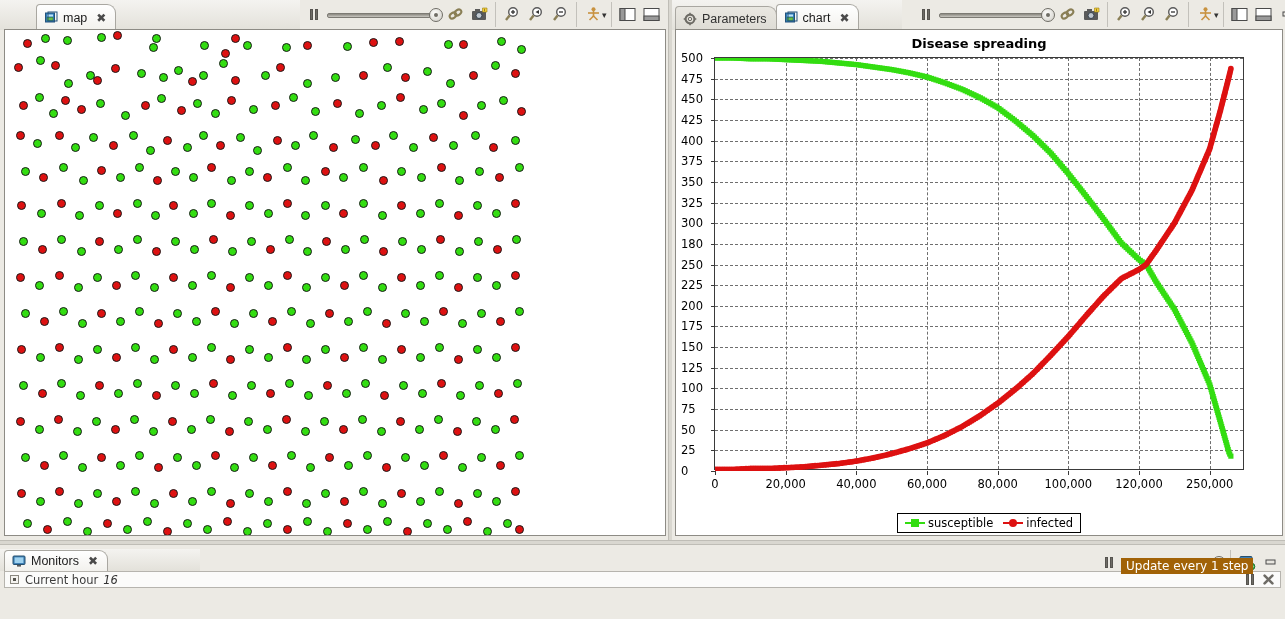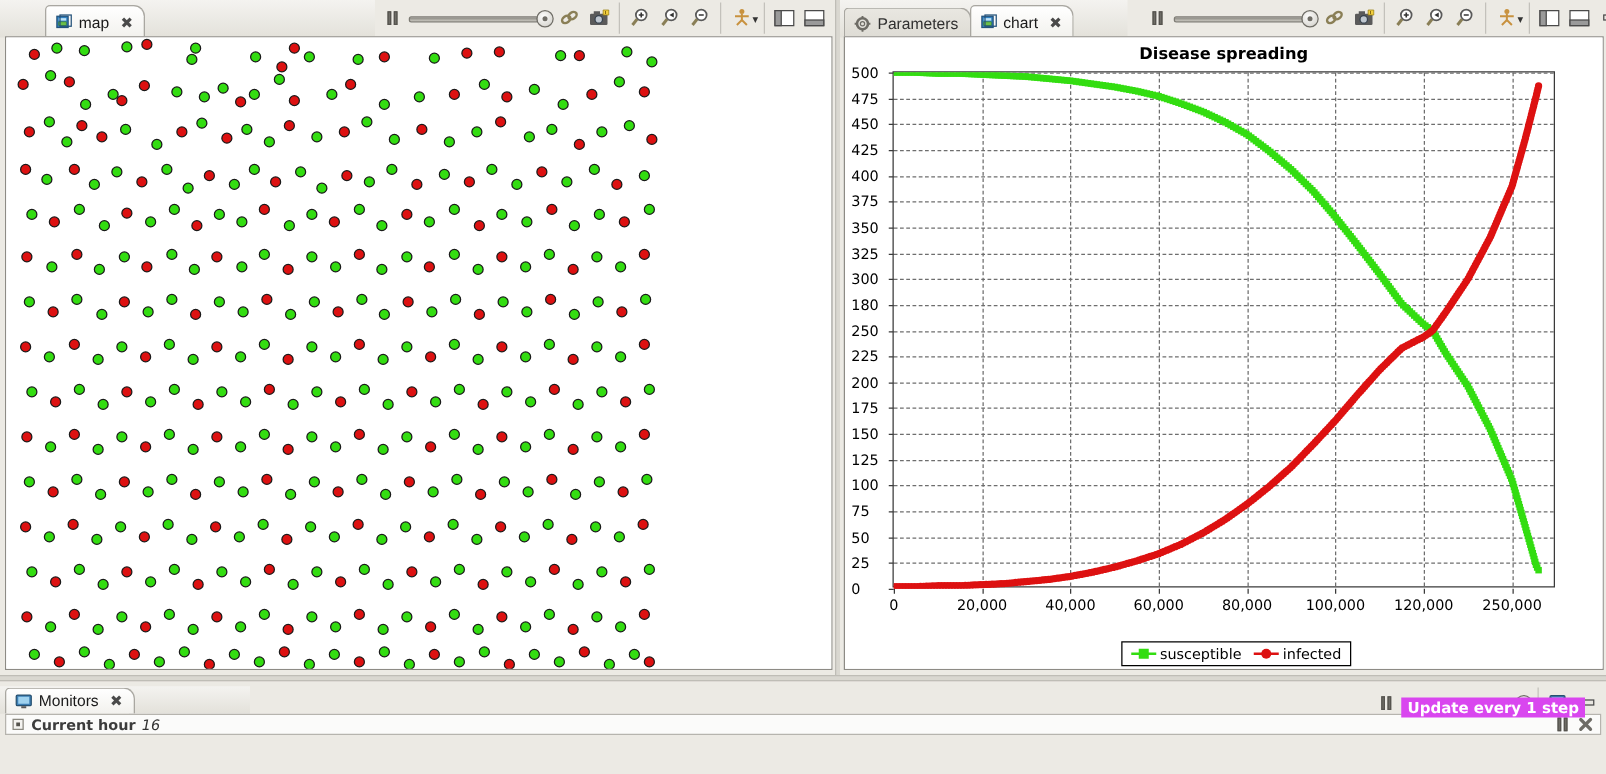--- a/index.html
+++ b/index.html
@@ -128,36 +128,36 @@
   .legmark { position: absolute; left: 6px; top: -3px; width: 8px; height: 8px; }
 
   
   .monitors { position: absolute; left: 0; bottom: 0; width: 1285px; height: 72px; }
   .monrow {
     position: absolute; left: 4px; right: 4px; height: 17px;
     background: #fbfbfa; border: 1px solid #b6b4ae;
     display: flex; align-items: center;
     font-size: 11.5px;
   }
-  .monlabel { font-weight: bold; color: #3c3c3c; font-family: "DejaVu Sans", sans-serif; }
+  .monlabel { font-weight: normal; color: #3c3c3c; font-family: "DejaVu Sans", sans-serif; }
   .monvalue { font-style: italic; color: #333; margin-left: 5px; font-family: "DejaVu Sans", sans-serif; }
   .monicons { margin-left: auto; display: flex; align-items: center; gap: 8px; padding-right: 5px; }
 
   .expandbox {
     width: 9px; height: 9px; border: 1px solid #8a8880; background: #f4f3f0;
     margin: 0 6px 0 5px; position: relative; flex: none;
   }
   .expandbox::after {
     content: ""; position: absolute; left: 2px; top: 2px;
     width: 3px; height: 3px; background: #55534d;
   }
 
   .tooltip {
-    position: absolute; background: #d946ef; color: #fff;
-    font-size: 12px; font-weight: bold; padding: 1px 5px;
+    position: absolute; background: #a16207; color: #fff;
+    font-size: 12px; font-weight: normal; padding: 1px 5px;
     font-family: "DejaVu Sans", sans-serif; z-index: 60;
     white-space: nowrap;
   }
 
   .pausei { display: inline-flex; gap: 2px; }
   .pausei i { display: block; width: 3px; height: 11px; background: #6e6c66;
               border: 1px solid #56544f; }
 
   .divider-v { position: absolute; width: 5px; background: #d9d7d0;
                border-left: 1px solid #bfbdb6; border-right: 1px solid #bfbdb6; }

